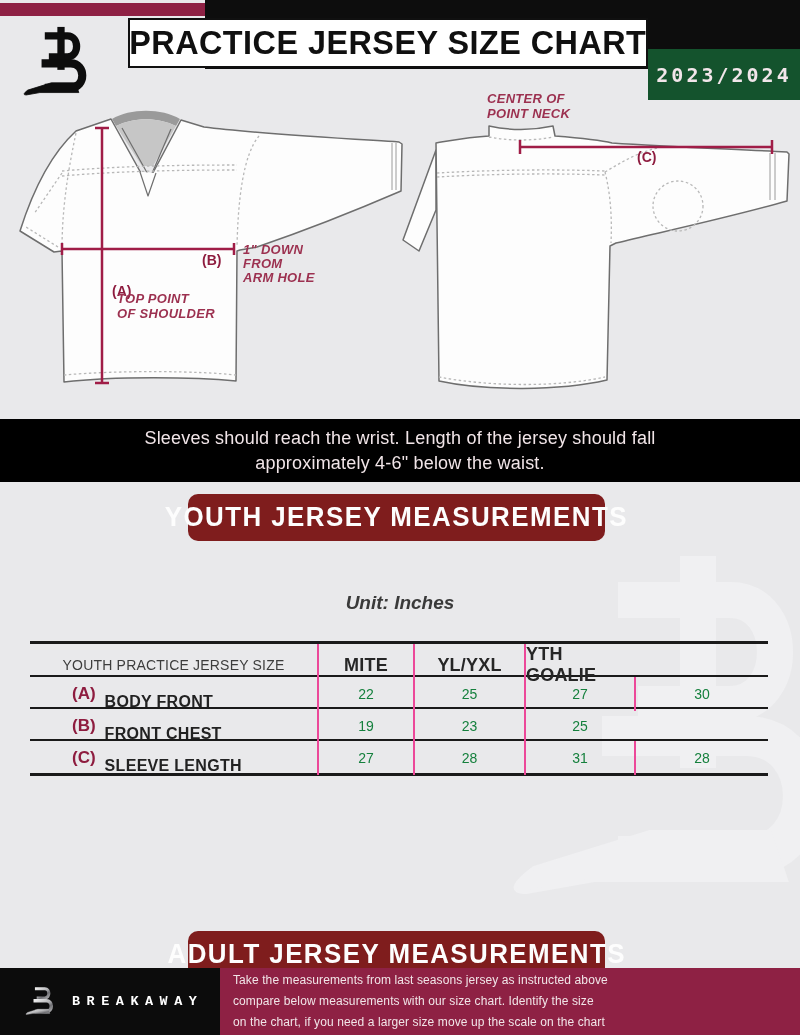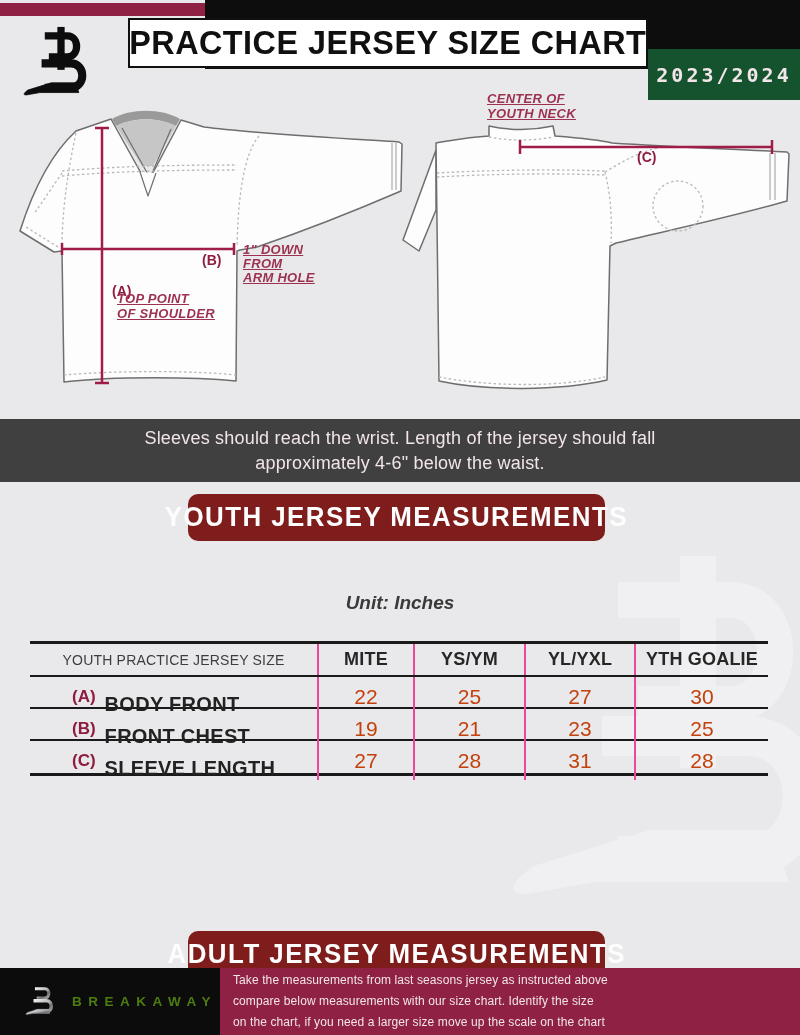--- a/index.html
+++ b/index.html
@@ -21,25 +21,25 @@
   .title-box span { font-size:33px; font-weight:800; letter-spacing:.5px; color:#101010; white-space:nowrap; transform:scaleX(.98); }
   .year-box   {
     position:absolute; left:648px; top:15px; width:152px; height:51px; background:#14532d;
     display:flex; align-items:center; justify-content:center;margin-top:34px;
   }
   .year-box span { font-family:"DejaVu Sans Mono", monospace; font-weight:700; font-size:20px; letter-spacing:3px; color:#f2e6ea; }
 
   
   .diagram-svg { position:absolute; left:0; top:85px; width:800px; height:332px; }
   .m-label { position:absolute; font-size:14px; font-weight:800; color:#8e1c3f; white-space:nowrap; }
-  .m-note  { position:absolute; font-size:13px; font-style:italic; font-weight:600; color:#9c3150; line-height:15px; white-space:nowrap; letter-spacing:.3px;text-decoration:underline; }
+  .m-note  { position:absolute; font-size:13px; font-style:italic; font-weight:600; color:#9c3150; line-height:15px; white-space:nowrap; letter-spacing:.3px; }
 
   
   .notice {
-    position:absolute; left:0; top:419px; width:800px; height:63px; background:#404040;
+    position:absolute; left:0; top:419px; width:800px; height:63px; background:#000000;
     display:flex; flex-direction:column; align-items:center; justify-content:center;
     color:#f1e5e8; font-size:18px; line-height:25px; letter-spacing:.2px;
   }
 
   
   .section-banner {
     position:absolute; left:188px; width:417px; height:47px; background:#7f1d1d; border-radius:10px;
     display:flex; align-items:center; justify-content:center;
   }
   .section-banner span { color:#fdfdfd; font-size:27px; font-weight:800; letter-spacing:1.5px; white-space:nowrap; transform:scaleX(.96); }
@@ -50,35 +50,35 @@
   .mrow   { display:grid; border-bottom:2px solid #1a1a1a; }
   .mrow:last-child { border-bottom:none; }
   .mrow.header { height:33px; }
   .mrow.data   { height:32px; }
   .youth-grid  { grid-template-columns:287px 96px 111px 110px 134px; }
   .mcell { display:flex; align-items:center; justify-content:center; }
   .mcell + .mcell { border-left:2px solid #ec4899; }
   .mrow.header .mcell.first { font-size:14px; color:#3d3d3d; letter-spacing:.2px; }
   .mrow.header .mcell.size  { font-size:18px; font-weight:700; color:#262626; letter-spacing:.2px; }
   .mrow.data .mcell.first   { justify-content:flex-start; padding-left:42px; }
-  .mrow.data .mcell.val     { font-size:21px; color:#c2410c; }
+  .mrow.data .mcell.val     { font-size:14px; color:#15803d; }
   .rkey   { color:#8e1c3f; font-weight:800; font-size:17px; margin-right:9px; }
-  .rlabel { color:#222222; font-weight:600; font-size:20px; letter-spacing:.3px;margin-top:16px; }
+  .rlabel { color:#222222; font-weight:600; font-size:16px; letter-spacing:.3px;margin-top:16px; }
 
   
   .watermark { position:absolute; left:498px; top:512px; width:400px; height:464px; z-index:1; opacity:.85; }
   .layer { position:relative; z-index:2; }
 
   
   .foot-black {
     position:absolute; left:0; top:968px; width:220px; height:67px; background:#0c0c0c;
     display:flex; align-items:center; z-index:3;
   }
   .foot-logo { width:36px; height:41px; margin-left:24px; }
-  .brand-text { color:#4d7c0f; font-size:13.5px; font-weight:700; letter-spacing:6.5px; margin-left:12px; white-space:nowrap; }
+  .brand-text { color:#ffffff; font-size:13.5px; font-weight:700; letter-spacing:6.5px; margin-left:12px; white-space:nowrap;font-family:Liberation Mono, monospace; }
   .foot-maroon {
     position:absolute; left:220px; top:968px; width:580px; height:67px; background:#8e2144;
     display:flex; flex-direction:column; justify-content:center; padding-left:13px; z-index:3;
   }
   .foot-maroon div { color:#f1e5e8; font-size:12px; line-height:21px; letter-spacing:.1px; white-space:nowrap; }
 </style>
 </head>
 <body>
 
 <svg width="0" height="0" style="position:absolute">
@@ -174,21 +174,21 @@
       <path d="M62,243 V255"></path>
         <path d="M234,243 V255"></path>
       <path d="M520,147 H772"></path>
       <path d="M520,140 V154"></path>
         <path d="M772,140 V154"></path>
     </g>
   </svg>
 
   <div class="m-note" style="left:487px; top:91px;">
     <div>CENTER OF</div>
-    <div>YOUTH NECK</div>
+    <div>POINT NECK</div>
   </div>
   <div class="m-label" style="left:637px; top:149px;">(C)</div>
   <div class="m-label" style="left:202px; top:252px;">(B)</div>
   <div class="m-note" style="left:243px; top:243px; line-height:14px;">
     <div>1" DOWN</div>
     <div>FROM</div>
     <div>ARM HOLE</div>
   </div>
   <div class="m-label" style="left:112px; top:283px;">(A)</div>
   <div class="m-note" style="left:117px; top:291px;">
@@ -203,41 +203,39 @@
 
   <div class="section-banner layer" style="top:494px;">
     <span>YOUTH JERSEY MEASUREMENTS</span>
   </div>
   <div class="unit-line layer" style="top:545px;">Unit: Inches</div>
 
   <div class="mtable layer" style="top:572px;">
     <div class="mrow header youth-grid">
       <div class="mcell first">YOUTH PRACTICE JERSEY SIZE</div>
       <div class="mcell size">MITE</div>
-      <div class="mcell size">YS/YM</div>
       <div class="mcell size">YL/YXL</div>
       <div class="mcell size">YTH GOALIE</div>
     </div>
     <div class="mrow data youth-grid">
       <div class="mcell first">
         <span class="rkey">(A)</span>
         <span class="rlabel">BODY FRONT</span>
       </div>
       <div class="mcell val">22</div>
       <div class="mcell val">25</div>
       <div class="mcell val">27</div>
       <div class="mcell val">30</div>
     </div>
     <div class="mrow data youth-grid">
       <div class="mcell first">
         <span class="rkey">(B)</span>
         <span class="rlabel">FRONT CHEST</span>
       </div>
       <div class="mcell val">19</div>
-      <div class="mcell val">21</div>
       <div class="mcell val">23</div>
       <div class="mcell val">25</div>
     </div>
     <div class="mrow data youth-grid">
       <div class="mcell first">
         <span class="rkey">(C)</span>
         <span class="rlabel">SLEEVE LENGTH</span>
       </div>
       <div class="mcell val">27</div>
       <div class="mcell val">28</div>

